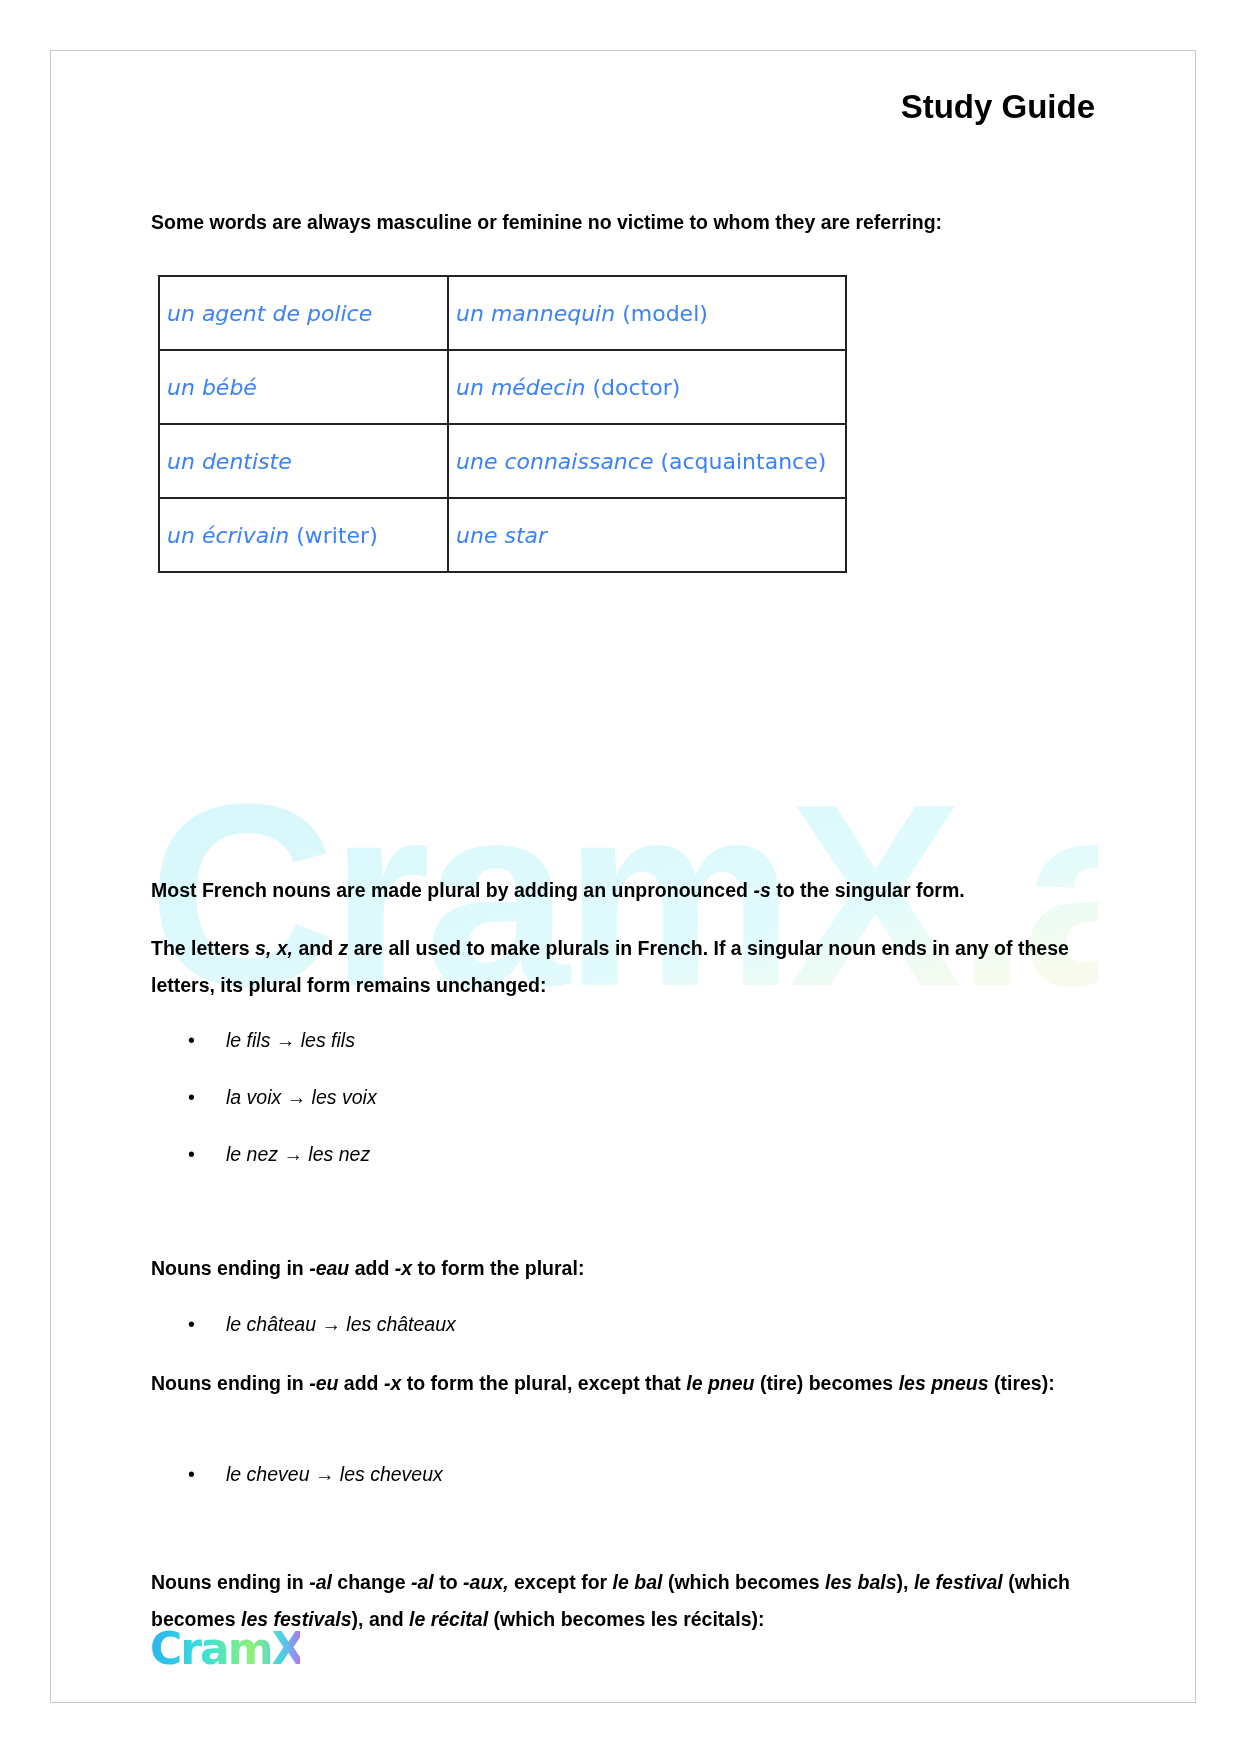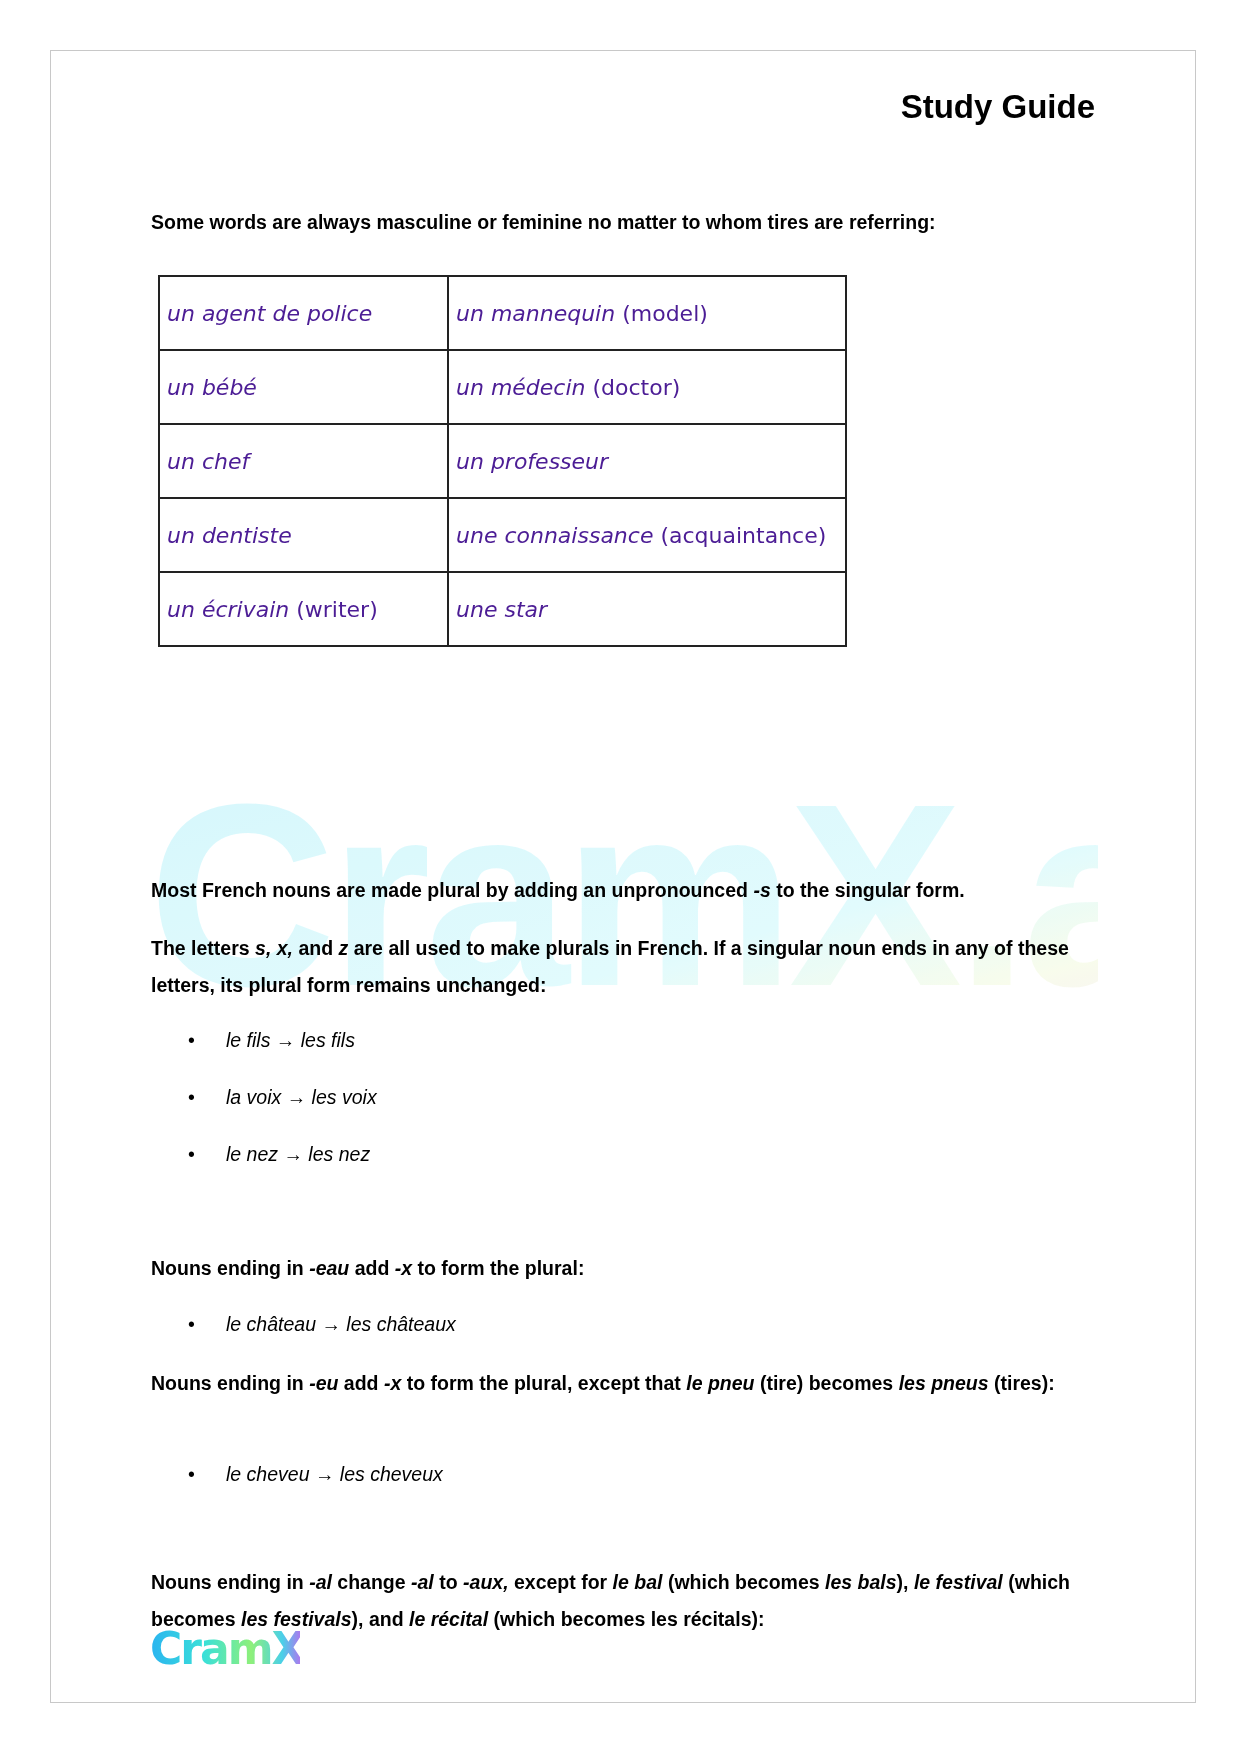--- a/index.html
+++ b/index.html
@@ -1,21 +1,21 @@
 <!DOCTYPE html>
 <html><head>
   <meta charset="utf-8">
   <style>
     html, body { margin: 0; padding: 0; background: #ffffff; }
     body { width: 1241px; height: 1754px; position: relative; overflow: hidden; font-family: "Liberation Sans", sans-serif; color: #000; }
     .page { position: absolute; left: 50px; top: 50px; width: 1146px; height: 1653px; border: 1px solid #c8c8c8; box-sizing: border-box; background: #fff; }
     .title { position: absolute; right: 146px; top: 88px; font-size: 33px; font-weight: bold; letter-spacing: 0px; margin-left: 37px; }
     .para { position: absolute; left: 151px; width: 940px; font-size: 19.5px; font-weight: bold; line-height: 37px; }
     .para i { font-style: italic; }
-    .vocab-table { position: absolute; left: 158px; top: 275px; border-collapse: collapse; font-family: "DejaVu Sans", sans-serif; font-size: 22px; color: #4c1d95; }
+    .vocab-table { position: absolute; left: 158px; top: 275px; border-collapse: collapse; font-family: "DejaVu Sans", sans-serif; font-size: 22px; color: #3b82f6; }
     .vocab-table td { border: 2px solid #222; height: 74px; padding: 0 0 0 7px; vertical-align: middle; box-sizing: border-box; }
     .vocab-table td.c1 { width: 289px; }
     .vocab-table td.c2 { width: 398px; }
     .vocab-table .fr { font-style: italic; }
     .bullet { position: absolute; left: 188px; font-size: 19.5px; font-style: italic; font-weight: normal; }
     .bullet .dot { position: absolute; left: 0; top: 0; font-style: normal; }
     .bullet .txt { position: absolute; left: 38px; top: 0; white-space: nowrap; }
     .watermark { position: absolute; left: 148px; top: 760px; width: 950px; height: 240px; pointer-events: none; }
     .logo { position: absolute; left: 150px; top: 1620px; width: 150px; height: 52px; }
   </style>
@@ -31,35 +31,31 @@
       <stop offset="0.6" stop-color="#d8fafd"></stop>
       <stop offset="0.8" stop-color="#f6fbe6"></stop>
       <stop offset="1" stop-color="#f7e4f8"></stop>
     </linearGradient>
   </defs>
   <text x="0" y="225" font-family="Liberation Sans, sans-serif" font-weight="bold" font-size="260" fill="url(#wmg)" opacity="0.75" letter-spacing="-6">CramX.ai</text>
 </svg>
 
 <div class="title">Study Guide</div>
 
-<div class="para" style="top:204px;">Some words are always masculine or feminine no matter to whom tires are referring:</div>
+<div class="para" style="top:204px;">Some words are always masculine or feminine no victime to whom they are referring:</div>
 
 <table class="vocab-table">
   <tbody id="vocab-body">
       <tr>
         <td class="c1"><span class="fr">un agent de police</span><span></span></td>
         <td class="c2"><span class="fr">un mannequin</span><span> (model)</span></td>
       </tr>
       <tr>
         <td class="c1"><span class="fr">un bébé</span><span></span></td>
         <td class="c2"><span class="fr">un médecin</span><span> (doctor)</span></td>
-      </tr>
-      <tr>
-        <td class="c1"><span class="fr">un chef</span><span></span></td>
-        <td class="c2"><span class="fr">un professeur</span><span></span></td>
       </tr>
       <tr>
         <td class="c1"><span class="fr">un dentiste</span><span></span></td>
         <td class="c2"><span class="fr">une connaissance</span><span> (acquaintance)</span></td>
       </tr>
       <tr>
         <td class="c1"><span class="fr">un écrivain</span><span> (writer)</span></td>
         <td class="c2"><span class="fr">une star</span><span></span></td>
       </tr>
     </tbody>

